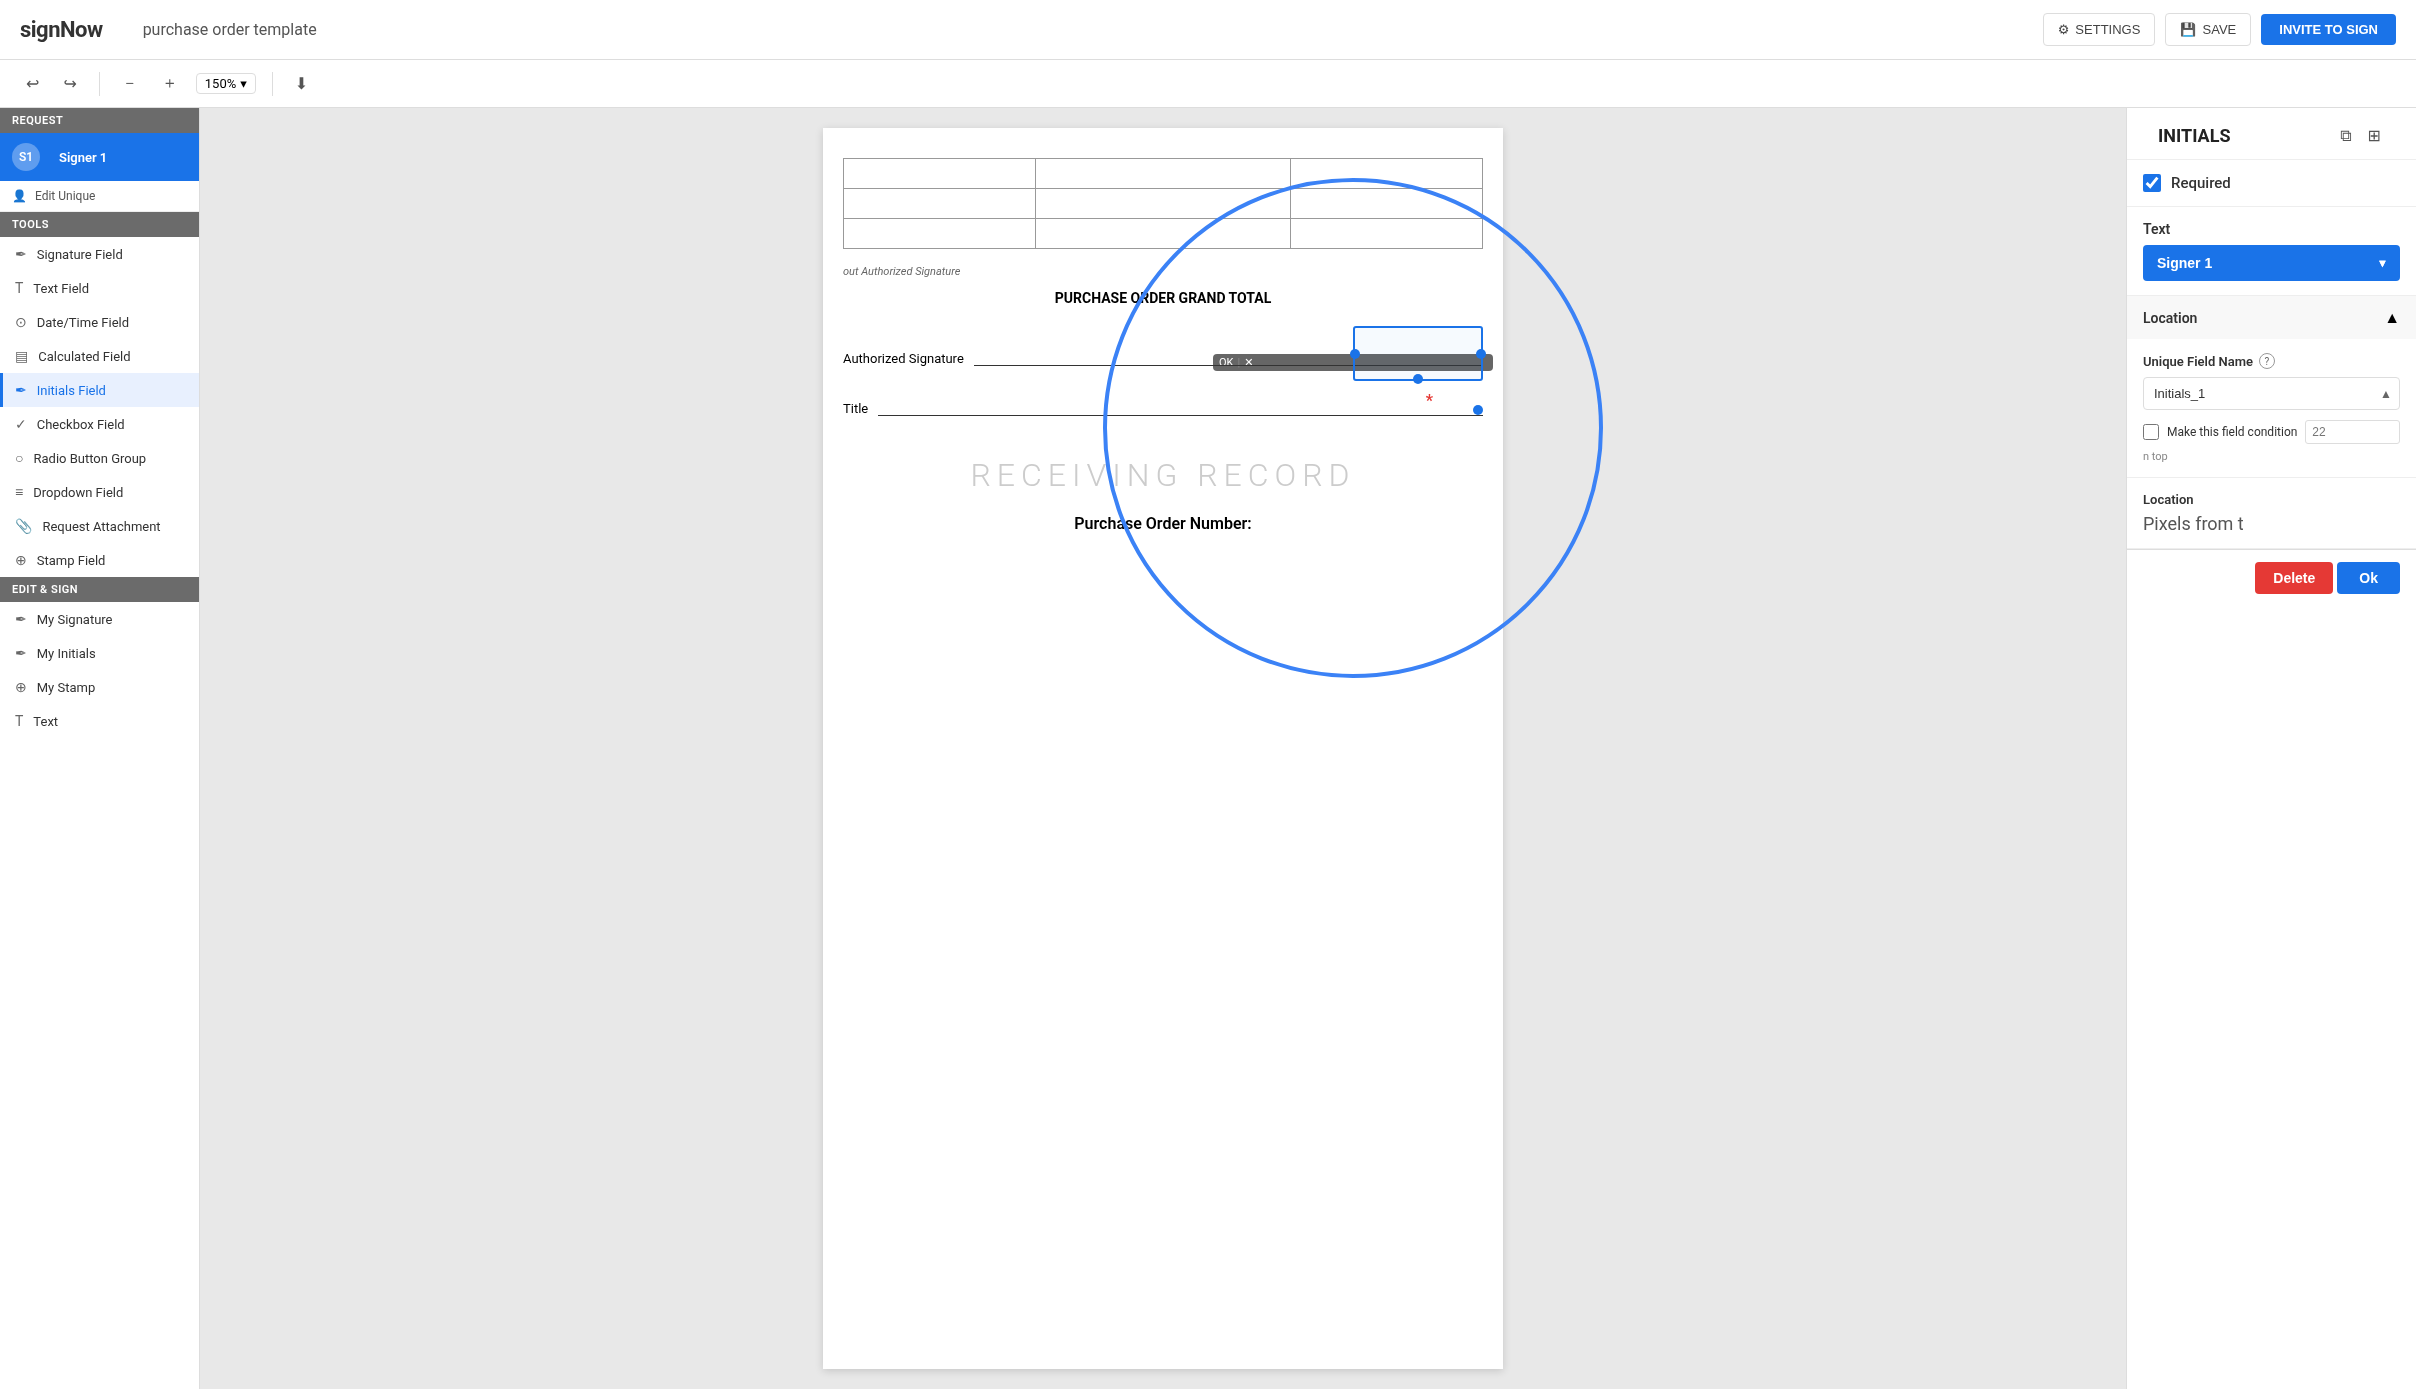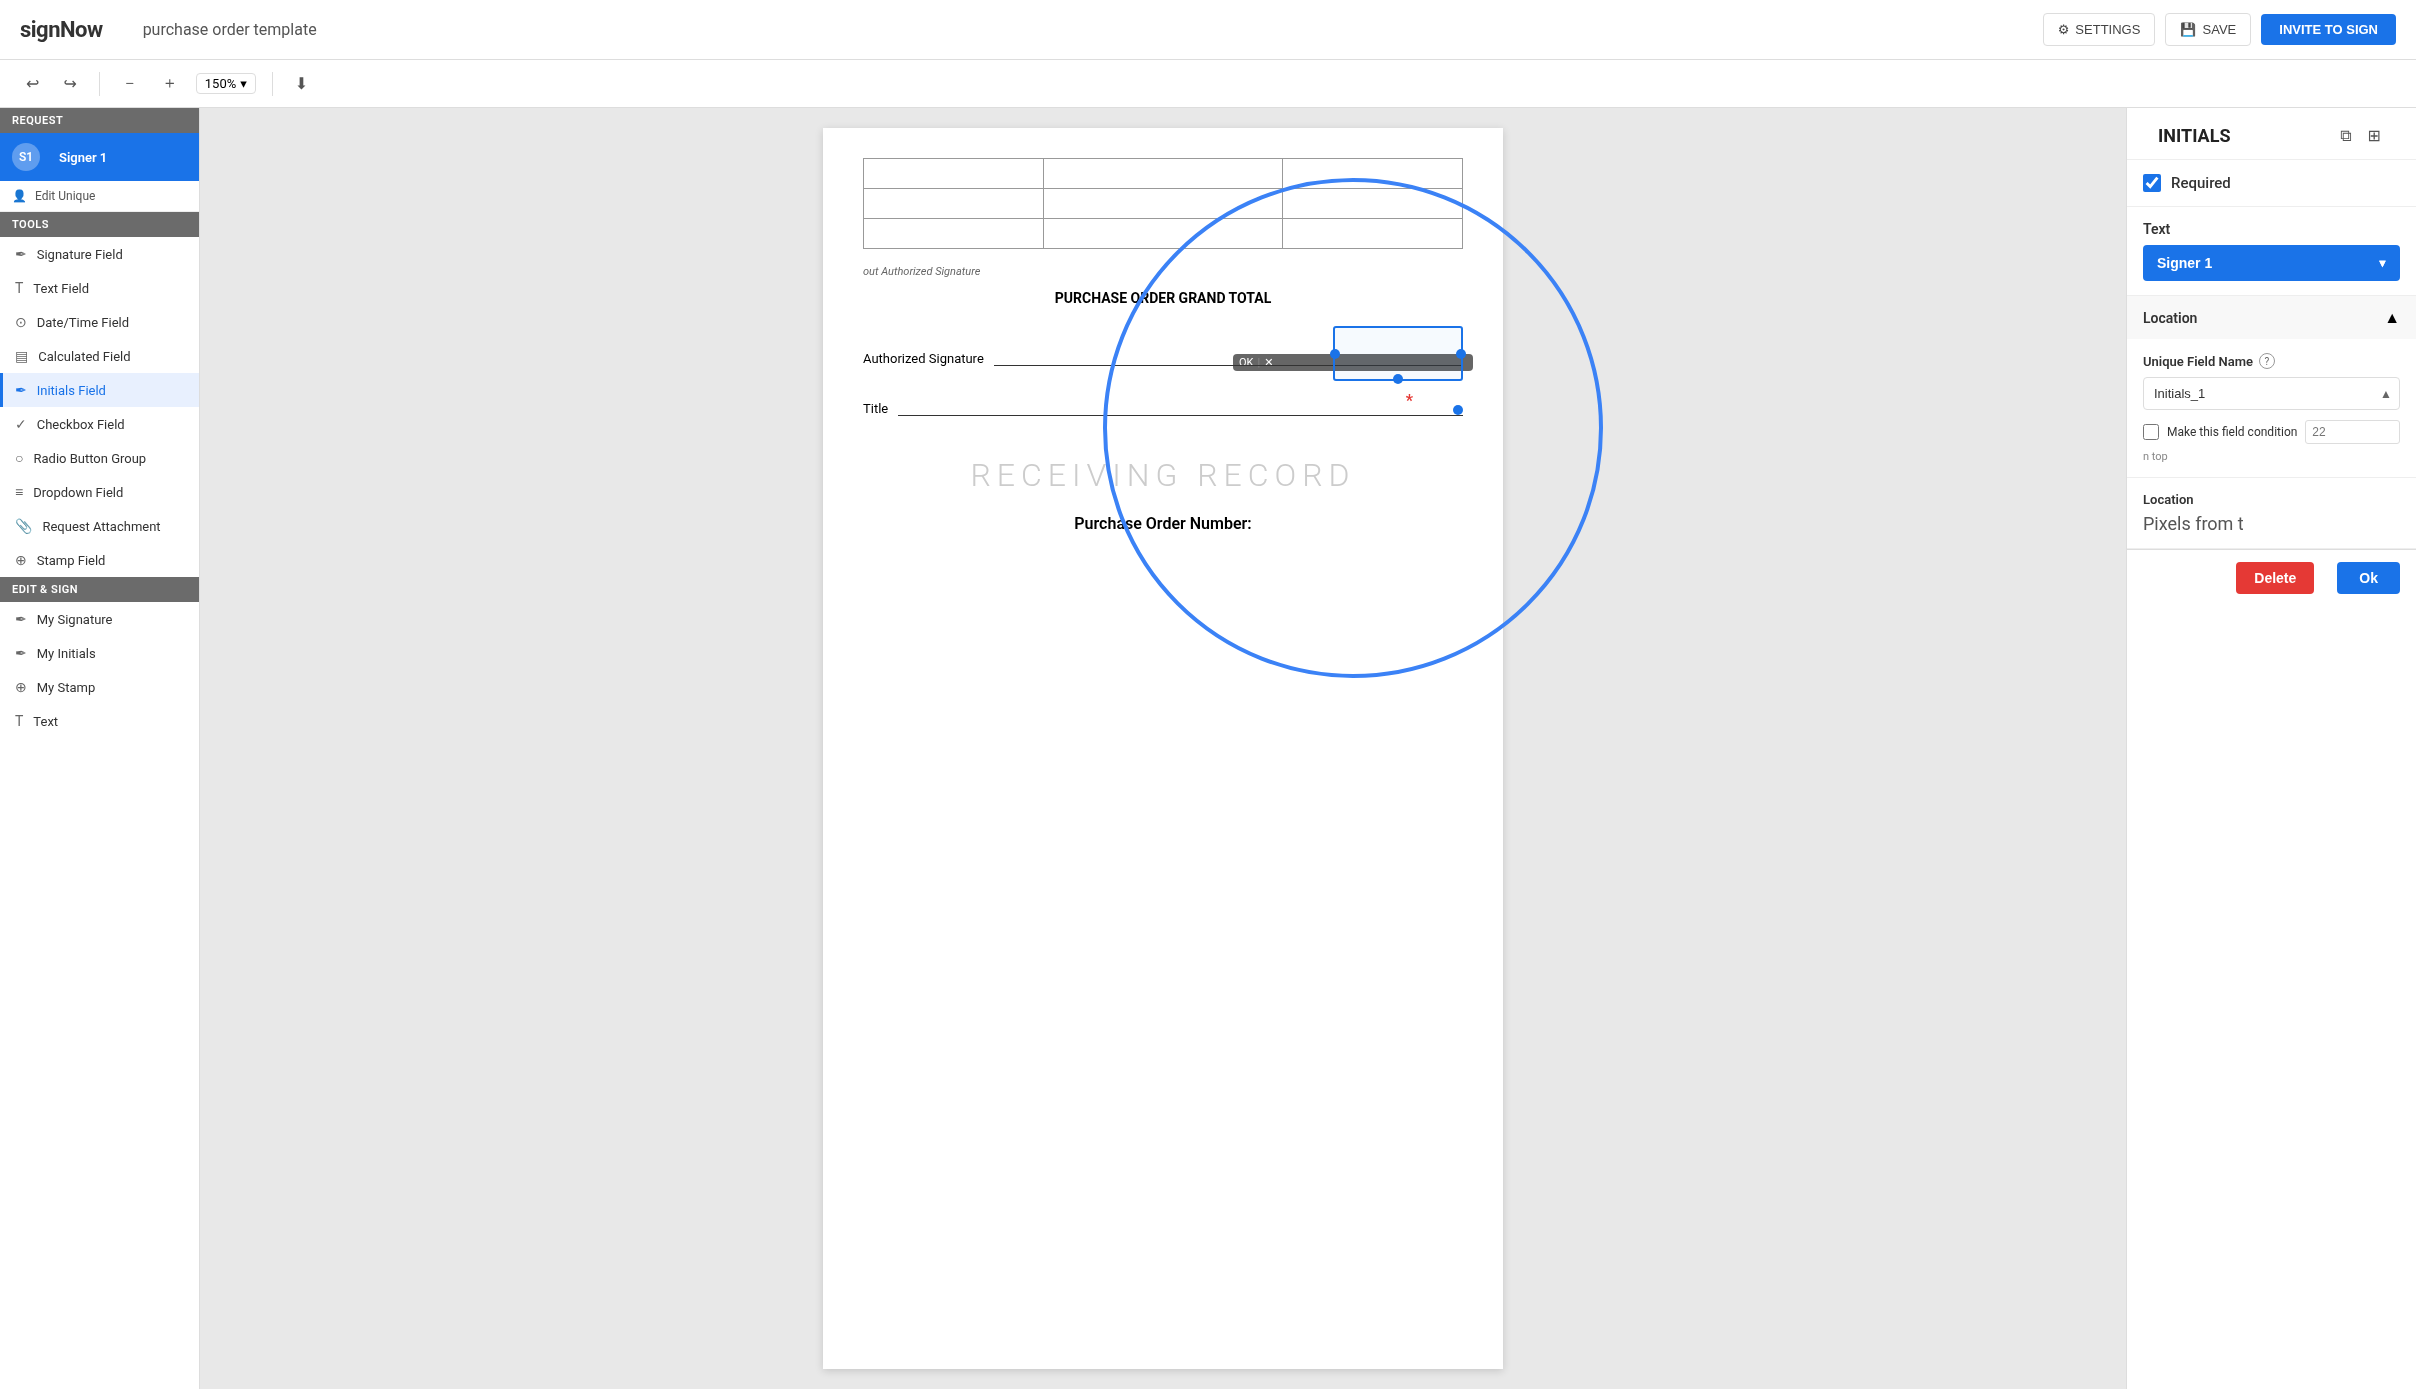--- a/index.html
+++ b/index.html
@@ -86,21 +86,21 @@
     }
     .doc-page {
       background: #fff;
       width: 680px;
       min-height: 700px;
       position: relative;
       box-shadow: 0 2px 8px rgba(0,0,0,0.15);
     }
 
     
-    .doc-content { padding: 30px 40px; font-size: 13px; }
+    .doc-content { padding: 30px 20px; font-size: 13px; }
     .doc-table { width: 100%; border-collapse: collapse; margin-bottom: 16px; }
     .doc-table td { border: 1px solid #999; padding: 6px 8px; height: 30px; }
     .doc-text-center { text-align: center; font-weight: 700; font-size: 14px; margin: 12px 0; }
     .ok-toolbar {
       position: absolute;
       top: -28px; right: -10px;
       background: rgba(0,0,0,0.6);
       border-radius: 4px;
       display: flex; align-items: center; gap: 4px;
       padding: 2px 6px;
@@ -206,21 +206,21 @@
     .location-subtitle { font-size: 18px; color: #555; }
 
     
     .panel-footer {
       position: sticky;
       bottom: 0;
       background: #fff;
       border-top: 1px solid #ddd;
       padding: 12px 16px;
       display: flex;
-      gap: 23px;
+      gap: 4px;
       justify-content: flex-end;
     }
     .btn-delete { padding: 8px 18px; background: #e53935; color: #fff; border: none; border-radius: 4px; cursor: pointer; font-size: 14px; font-weight: 600; }
     .btn-ok { padding: 8px 22px; background: #1a73e8; color: #fff; border: none; border-radius: 4px; cursor: pointer; font-size: 14px; font-weight: 600; }
   </style>
 </head>
 <body>
 
 <div class="header">
   <div class="logo">

